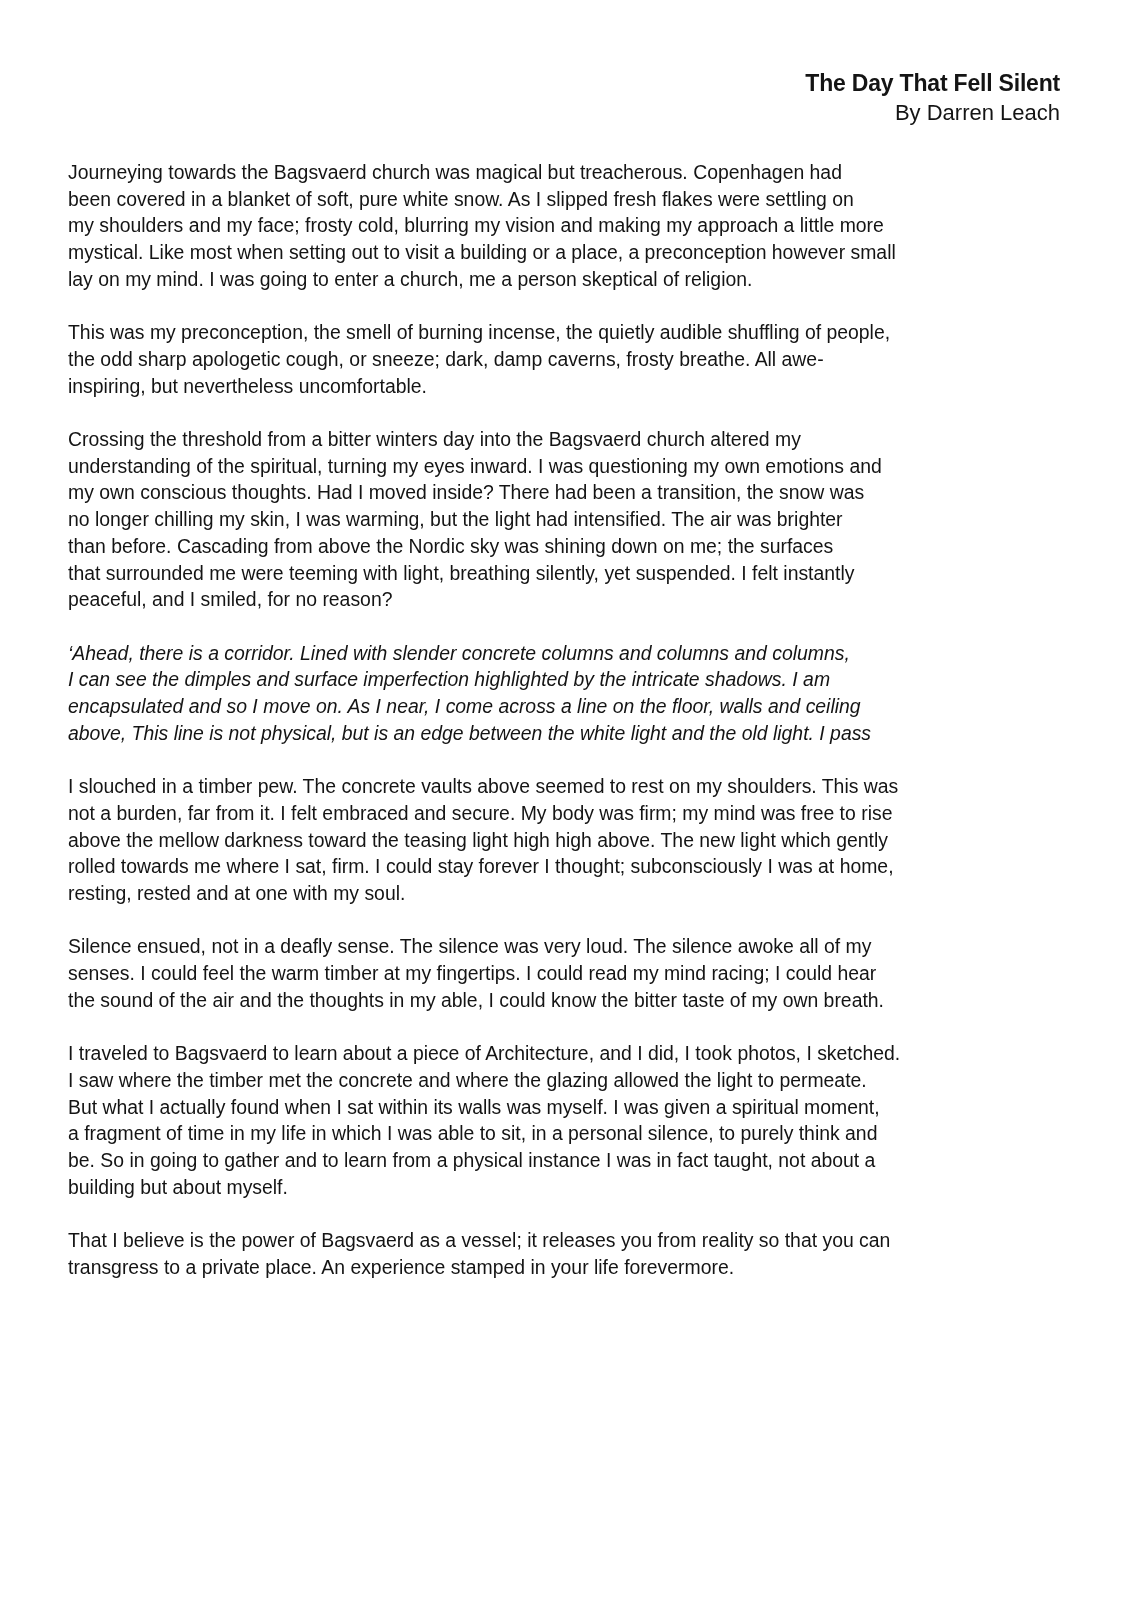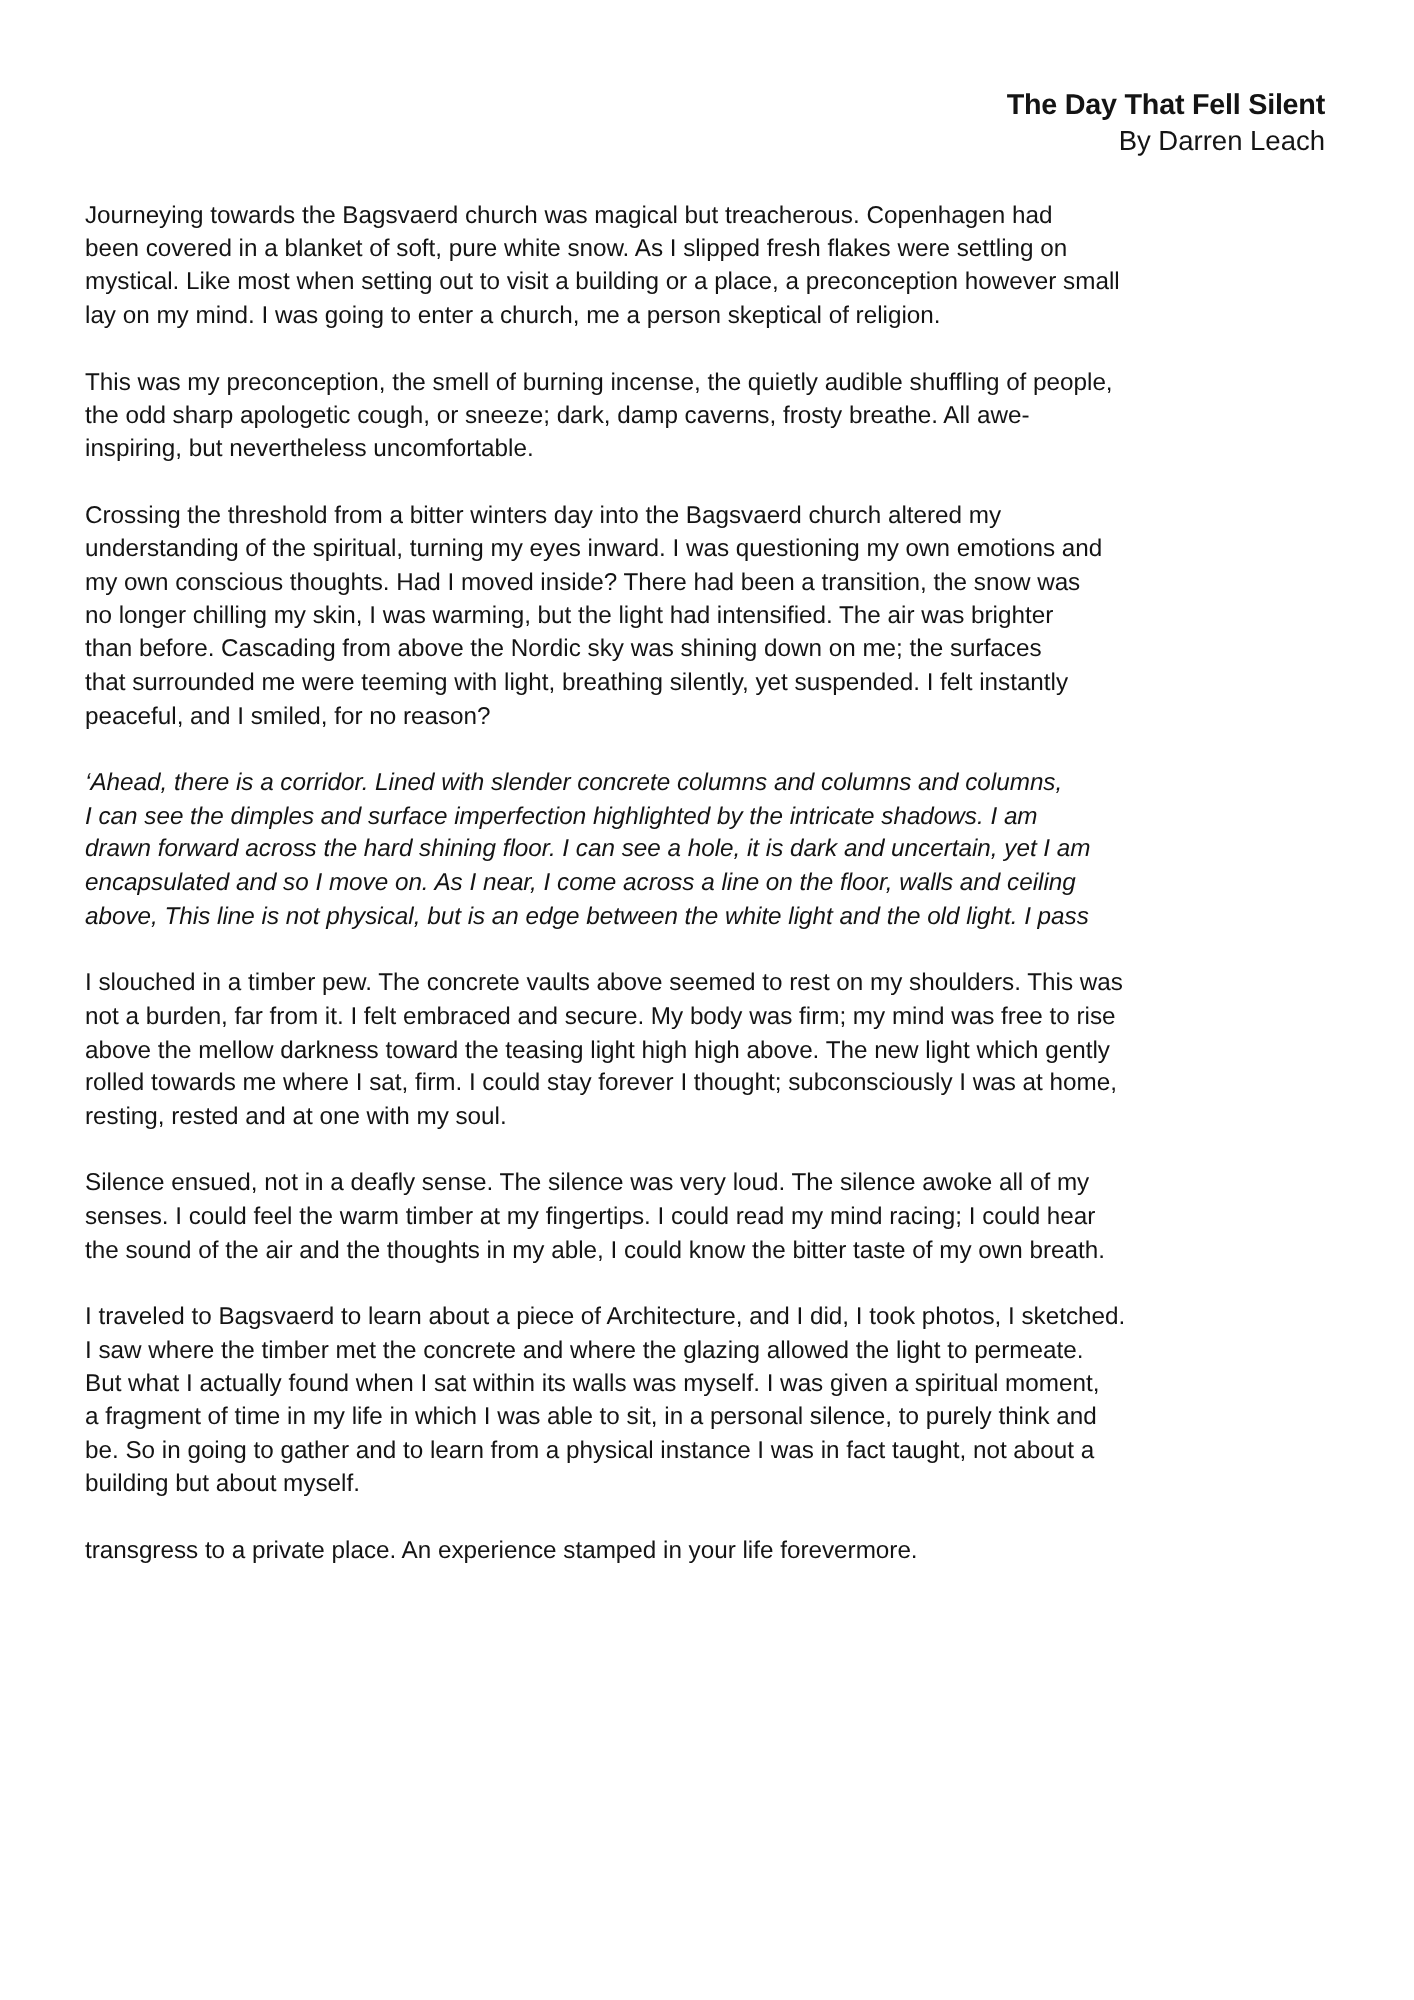--- a/index.html
+++ b/index.html
@@ -63,41 +63,41 @@
   <div class="header">
     <div class="title">The Day That Fell Silent</div>
     <div class="author">By Darren Leach</div>
   </div>
 
   <div class="body" id="doc-body">
 
   <p class="para">
         <span class="line">Journeying towards the Bagsvaerd church was magical but treacherous.  Copenhagen had</span>
         <span class="line">been covered in a blanket of soft, pure white snow.  As I slipped fresh flakes were settling on</span>
+        <span class="line">my shoulders and my face; frosty cold, blurring my vision and making my approach a little more</span>
         <span class="line">mystical.  Like most when setting out to visit a building or a place, a preconception however small</span>
         <span class="line">lay on my mind.  I was going to enter a church, me a person skeptical of religion.</span>
       </p>
       <p class="para">
         <span class="line">This was my preconception, the smell of burning incense, the quietly audible shuffling of people,</span>
         <span class="line">the odd sharp apologetic cough, or sneeze; dark, damp caverns, frosty breathe.  All awe-</span>
         <span class="line">inspiring, but nevertheless uncomfortable.</span>
       </p>
       <p class="para">
         <span class="line">Crossing the threshold from a bitter winters day into the Bagsvaerd church altered my</span>
         <span class="line">understanding of the spiritual, turning my eyes inward. I was questioning my own emotions and</span>
         <span class="line">my own conscious thoughts.  Had I moved inside? There had been a transition, the snow was</span>
         <span class="line">no longer chilling my skin, I was warming, but the light had intensified.  The air was brighter</span>
         <span class="line">than before.  Cascading from above the Nordic sky was shining down on me; the surfaces</span>
         <span class="line">that surrounded me were teeming with light, breathing silently, yet suspended.  I felt instantly</span>
         <span class="line">peaceful, and I smiled, for no reason?</span>
       </p>
       <p class="para italic">
         <span class="line">‘Ahead, there is a corridor. Lined with slender concrete columns and columns and columns,</span>
         <span class="line">I can see the dimples and surface imperfection highlighted by the intricate shadows.  I am</span>
-        <span class="line">drawn forward across the hard shining floor. I can see a hole, it is dark and uncertain, yet I am</span>
         <span class="line">encapsulated and so I move on.  As I near, I come across a line on the floor, walls and ceiling</span>
         <span class="line">above, This line is not physical, but is an edge between the white light and the old light.  I pass</span>
       </p>
       <p class="para">
         <span class="line">I slouched in a timber pew.  The concrete vaults above seemed to rest on my shoulders. This was</span>
         <span class="line">not a burden, far from it. I felt embraced and secure. My body was firm; my mind was free to rise</span>
         <span class="line">above the mellow darkness toward the teasing light high high above. The new light which gently</span>
         <span class="line">rolled towards me where I sat, firm. I could stay forever I thought; subconsciously I was at home,</span>
         <span class="line">resting, rested and at one with my soul.</span>
       </p>
@@ -108,16 +108,17 @@
       </p>
       <p class="para">
         <span class="line">I traveled to Bagsvaerd to learn about a piece of Architecture, and I did, I took photos, I sketched.</span>
         <span class="line">I saw where the timber met the concrete and where the glazing allowed the light to permeate.</span>
         <span class="line">But what I actually found when I sat within its walls was myself.  I was given a spiritual moment,</span>
         <span class="line">a fragment of time in my life in which I was able to sit, in a personal silence, to purely think and</span>
         <span class="line">be.  So in going to gather and to learn from a physical instance I was in fact taught, not about a</span>
         <span class="line">building but about myself.</span>
       </p>
       <p class="para">
+        <span class="line">That I believe is the power of Bagsvaerd as a vessel; it releases you from reality so that you can</span>
         <span class="line">transgress to a private place. An experience stamped in your life forevermore.</span>
       </p>
     </div>
 </div>
 
 </body></html>

